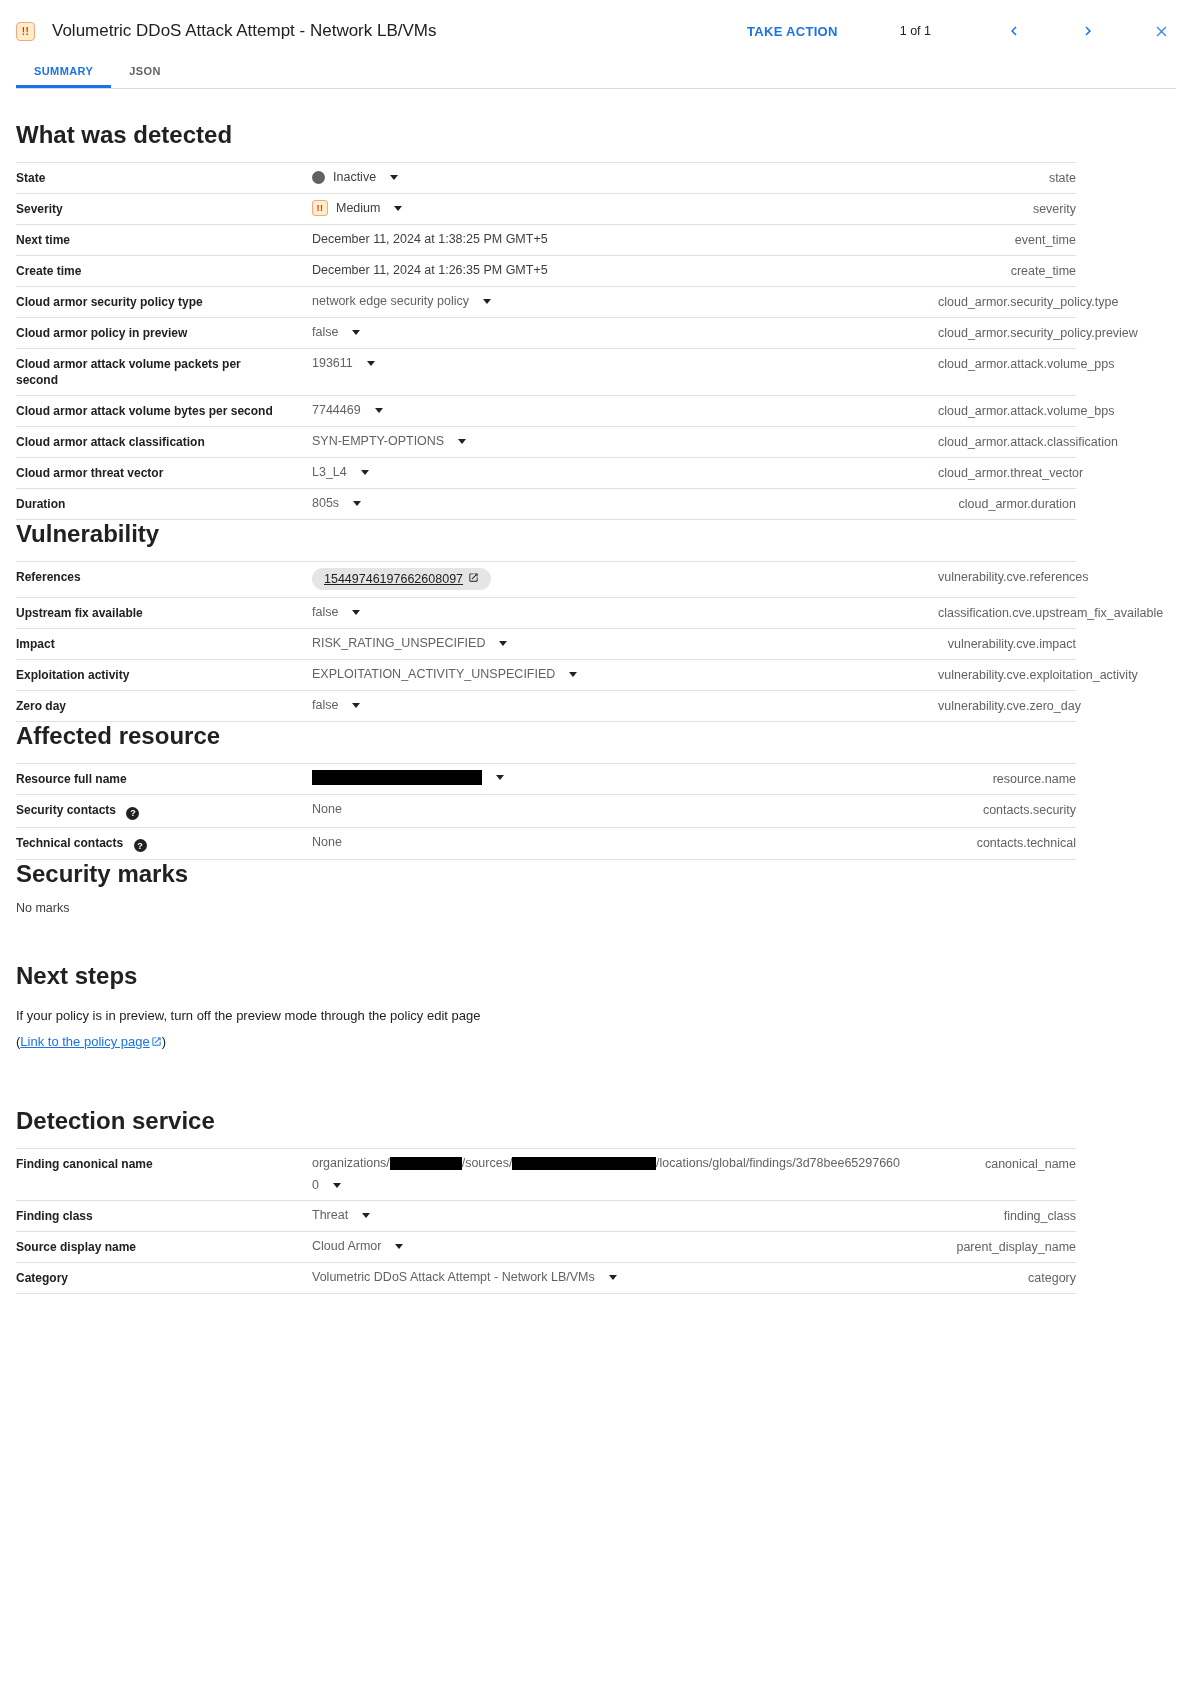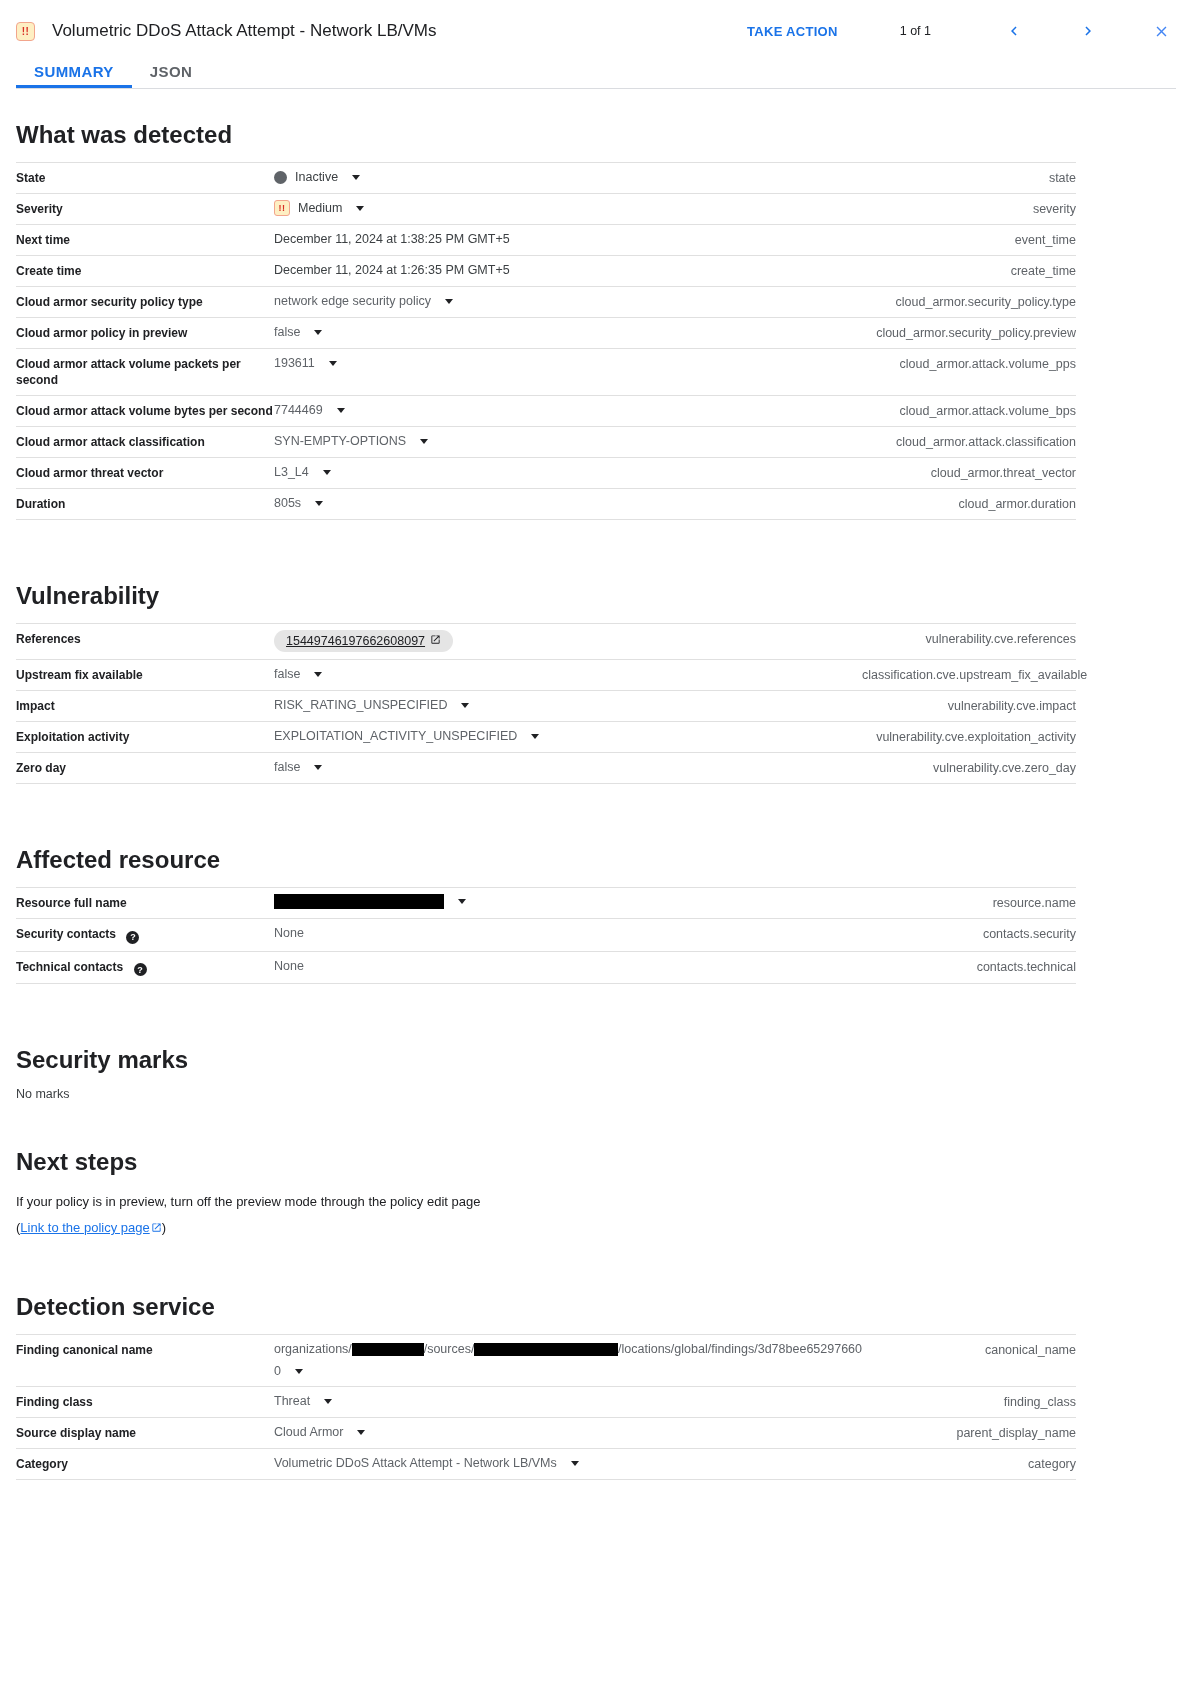--- a/index.html
+++ b/index.html
@@ -29,35 +29,35 @@
     font-family:inherit;
   }
   .pagination { font-weight:normal; font-size:12.5px; color:#202124; margin:0 24px 0 20px; }
   .icon-btn { background:none; border:none; cursor:pointer; padding:6px; margin-left:12px; display:flex; align-items:center; }
   .icon-btn svg { display:block; }
 
   
   .tabbar { display:flex; margin-top:10px; border-bottom:1px solid #dadce0; }
   .tab {
     padding:0 18px; height:34px; display:flex; align-items:center;
-    font-size:15px; font-weight:bold; letter-spacing:.4px; color:#5f6368;
+    font-size:11px; font-weight:bold; letter-spacing:.4px; color:#5f6368;
     cursor:pointer; border:none; background:none; font-family:inherit;
   }
   .tab.active { color:#1a73e8; box-shadow:inset 0 -3px 0 #1a73e8; }
 
   
   .section { width:1060px; }
   .section h2 { font-size:24px; font-weight:bold; color:#202124; margin:0 0 13px 0; }
   .mt1 { margin-top:32px; }
-  .mt2 { margin-top:62px; }
+  .mt2 { }
   .mt3 { margin-top:47px; }
   .mt4 { margin-top:52px; }
 
   .rows { border-top:1px solid #e0e0e0; }
-  .row { display:flex; align-items:flex-start; border-bottom:1px solid #e0e0e0; padding:6px 0 7px 0; min-height:26px; }
+  .row { display:flex; align-items:flex-start; border-bottom:1px solid #e0e0e0; padding:6px 0 7px 0; min-height:26px;gap:38px; }
   .row-label { width:258px; flex-shrink:0; font-weight:bold; font-size:12px; color:#202124; line-height:16px; padding-top:1px; }
   .row-value { width:588px; flex-shrink:0; color:#5f6368; font-size:12.5px; line-height:16px; display:flex; align-items:center; flex-wrap:wrap; }
   .row-value.dark { color:#3c4043; }
   .row-field { flex:1; text-align:right; color:#5f6368; font-size:12.5px; line-height:16px; padding-top:1px; }
 
   .caret {
     width:0; height:0; display:inline-block;
     border-left:4.5px solid transparent; border-right:4.5px solid transparent;
     border-top:5px solid #202124; margin-left:14px; flex-shrink:0;
   }

